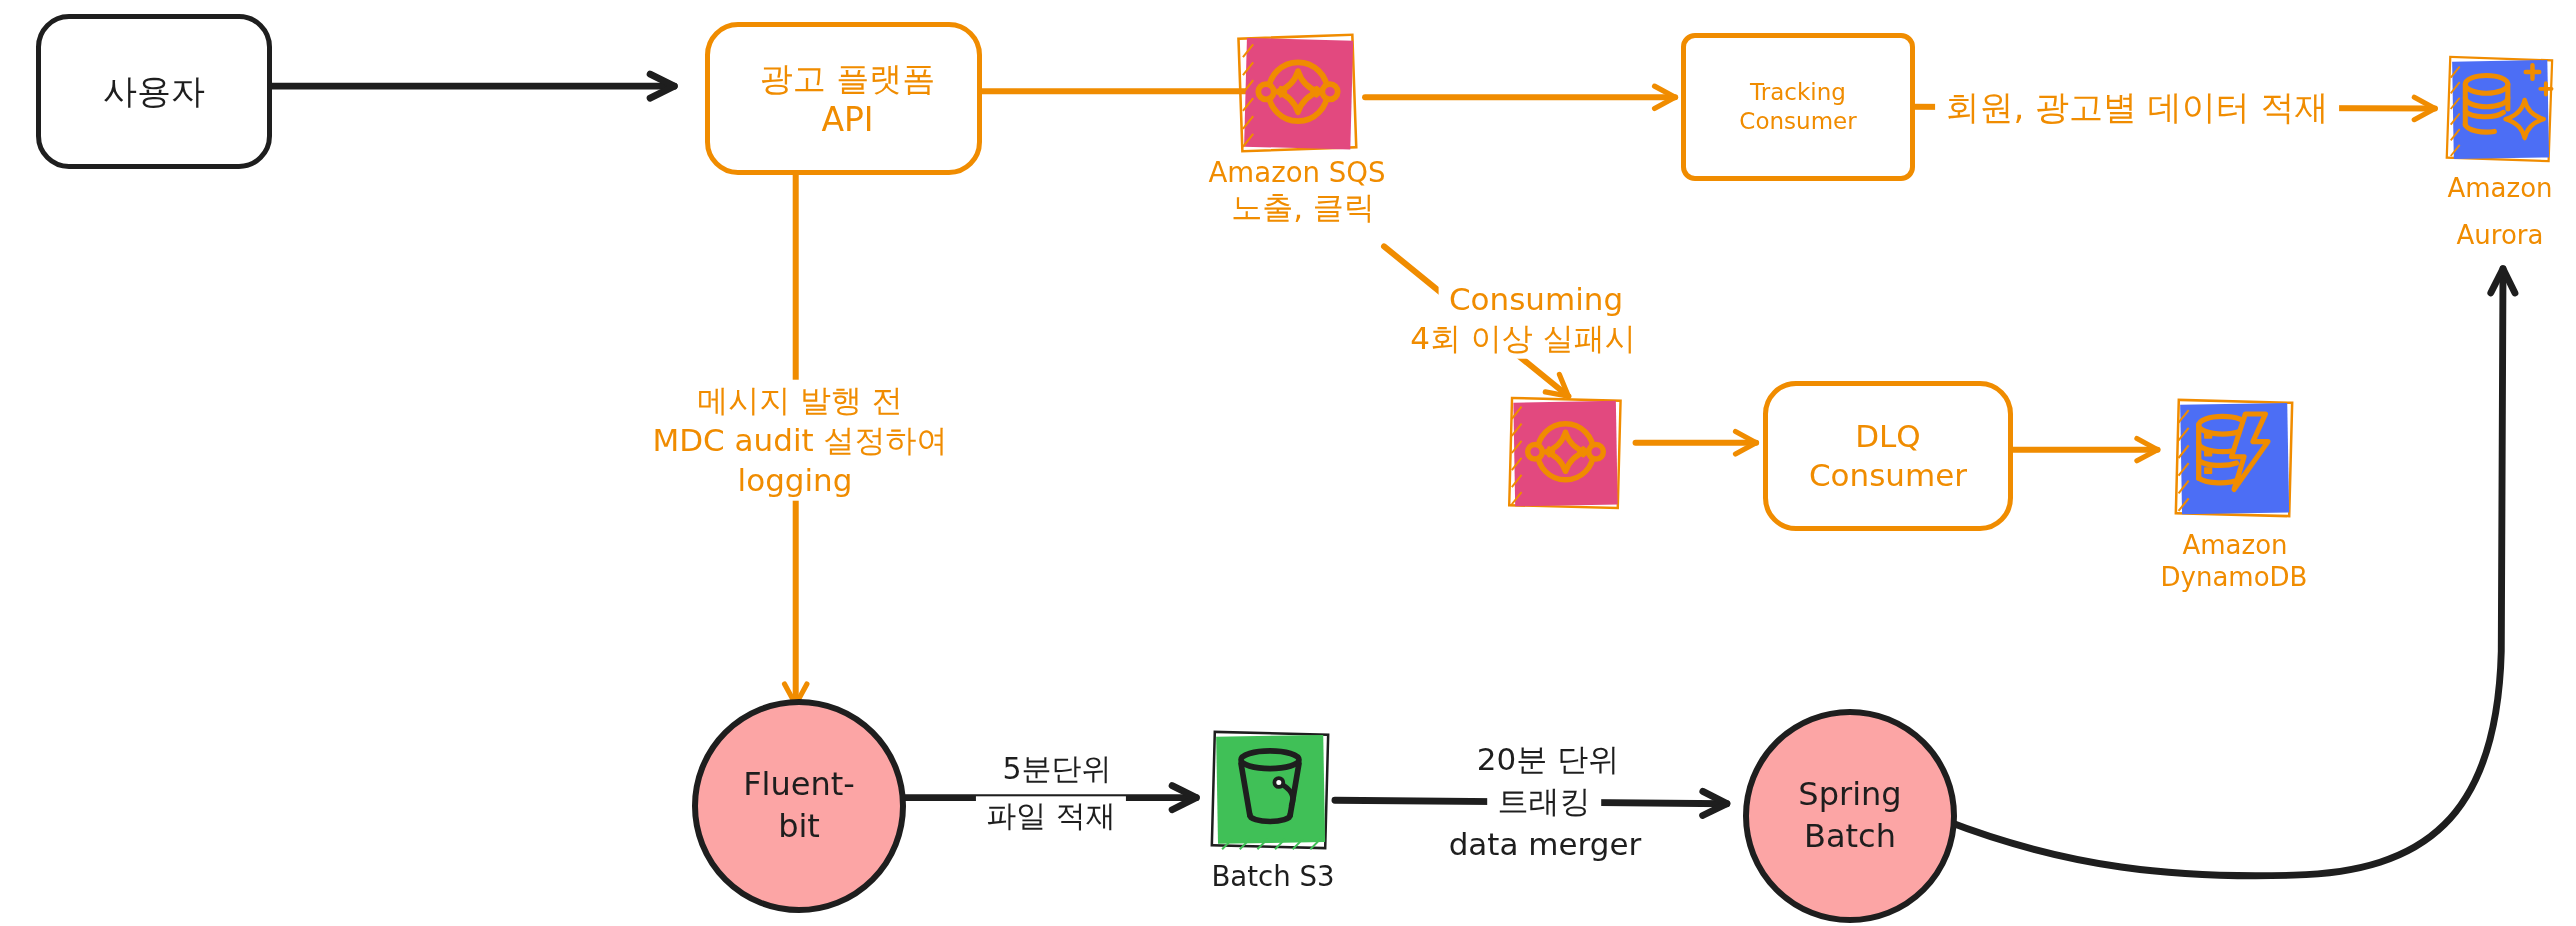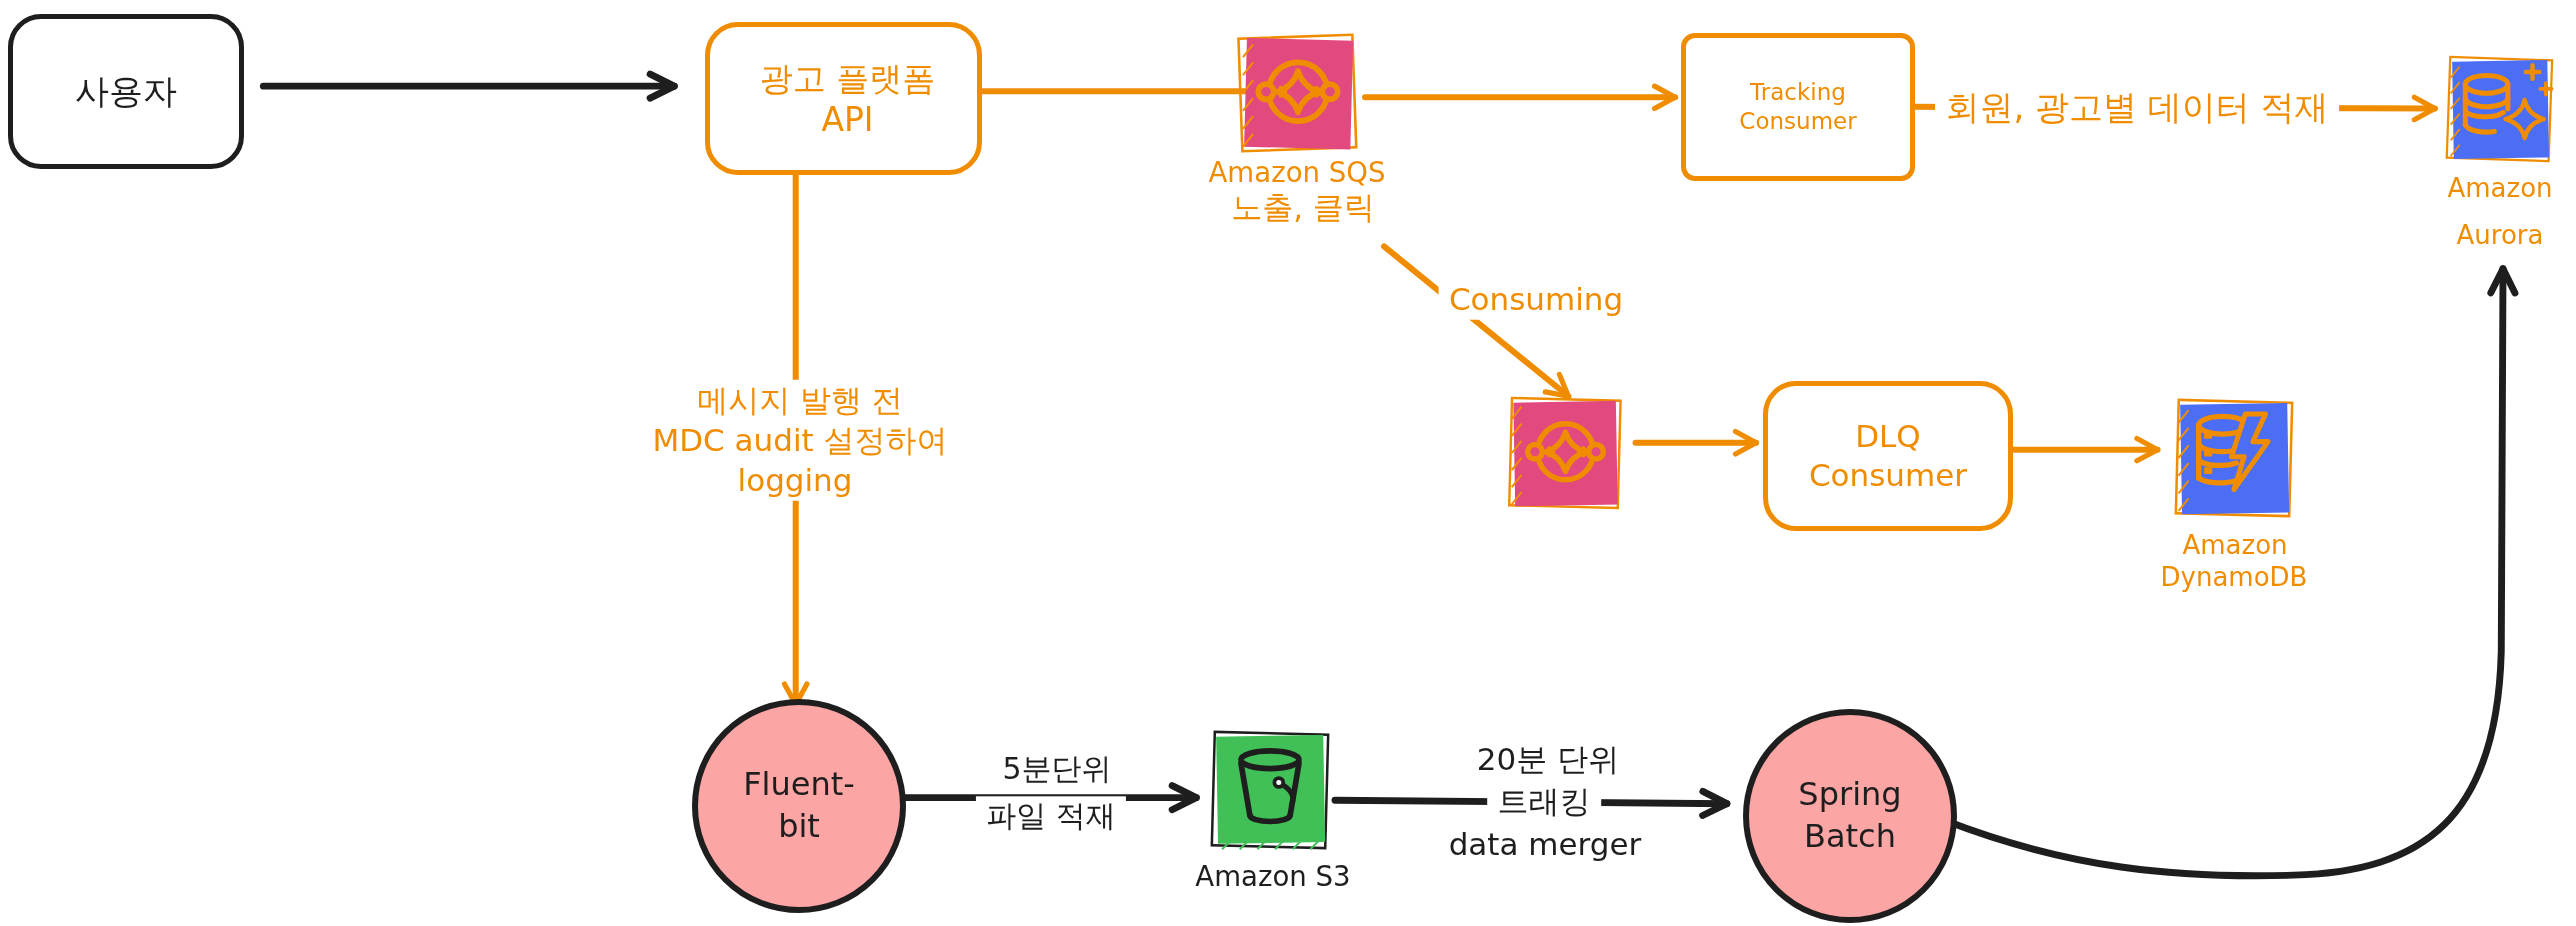--- a/index.html
+++ b/index.html
@@ -62,21 +62,21 @@
     <line x1="2216" y1="124" x2="2826" y2="126" stroke="#f08c00" stroke-width="7" stroke-linecap="round" marker-end="url(#ah-o)"></line>
     <line x1="1606" y1="286" x2="1820" y2="460" stroke="#f08c00" stroke-width="7" stroke-linecap="round" marker-end="url(#ah-o)"></line>
     <line x1="1898" y1="514" x2="2038" y2="514" stroke="#f08c00" stroke-width="7" stroke-linecap="round" marker-end="url(#ah-o)"></line>
     <line x1="2332" y1="522" x2="2504" y2="522" stroke="#f08c00" stroke-width="7" stroke-linecap="round" marker-end="url(#ah-o)"></line>
     <line x1="923" y1="194" x2="923" y2="818" stroke="#f08c00" stroke-width="7" stroke-linecap="round" marker-end="url(#ah-o)"></line>
     <line x1="1041" y1="926" x2="1388" y2="926" stroke="#1e1e1e" stroke-width="8" stroke-linecap="round" marker-end="url(#ah-b)"></line>
     <line x1="1549" y1="929" x2="2004" y2="933" stroke="#1e1e1e" stroke-width="8" stroke-linecap="round" marker-end="url(#ah-b)"></line>
     <path d="M2256,952 C2400,1008 2525,1020 2662,1016 C2812,1012 2898,950 2903,756 L2905,312" fill="none" stroke="#1e1e1e" stroke-width="8" stroke-linecap="round" marker-end="url(#ah-b)"></path>
   </svg>
 
-  <div class="node-box" style="left:8px;top:13.8px;width:226px;height:145px;font-size:34px;">
+  <div class="node-box" style="left:36px;top:13.8px;width:226px;height:145px;font-size:34px;">
     <div>사용자</div>
   </div>
 
   <div class="node-box orange" style="left:705px;top:22.4px;width:259px;height:143px;padding-left:8px;">
     <div>광고 플랫폼</div>
     <div>API</div>
   </div>
 
   <div class="node-box orange" style="left:1681px;top:33px;width:224px;height:138px;font-size:23px;border-radius:14px;">
     <div>Tracking</div>
@@ -220,32 +220,33 @@
 
   <div class="lbl orange k32" style="left:1297px;top:173px;">Amazon SQS</div>
   <div class="lbl orange k36" style="left:1303px;top:208px;">노출, 클릭</div>
 
   <div class="lbl orange onwhite k40" style="left:2137px;top:107px;">회원, 광고별 데이터 적재</div>
 
   <div class="lbl orange k30" style="left:2500px;top:189px;">Amazon</div>
   <div class="lbl orange k30" style="left:2500px;top:236px;">Aurora</div>
 
   <div class="lbl orange onwhite k36" style="left:1536px;top:299px;">Consuming</div>
+  <div class="lbl orange onwhite k36" style="left:1523px;top:338px;">4회 이상 실패시</div>
 
 
   <div class="lbl orange k30" style="left:2235px;top:546px;">Amazon</div>
   <div class="lbl orange k30" style="left:2234px;top:578px;">DynamoDB</div>
 
   <div class="lbl orange onwhite k36" style="left:800px;top:400px;">메시지 발행 전</div>
   <div class="lbl orange onwhite k36" style="left:800px;top:440px;">MDC audit 설정하여</div>
   <div class="lbl orange onwhite k36" style="left:795px;top:480px;">logging</div>
 
   <div class="lbl onwhite k38" style="left:1057px;top:769px;">5분단위</div>
   <div class="lbl onwhite k38" style="left:1051px;top:816px;">파일 적재</div>
 
-  <div class="lbl k32" style="left:1273px;top:877px;">Amazon S3</div>
+  <div class="lbl k32" style="left:1273px;top:877px;">Batch S3</div>
 
   <div class="lbl onwhite k36" style="left:1548px;top:759px;">20분 단위</div>
   <div class="lbl onwhite k36" style="left:1544px;top:801px;">트래킹</div>
   <div class="lbl onwhite k36" style="left:1545px;top:844px;">data merger</div>
 
 </div>
 
 
 </body></html>

